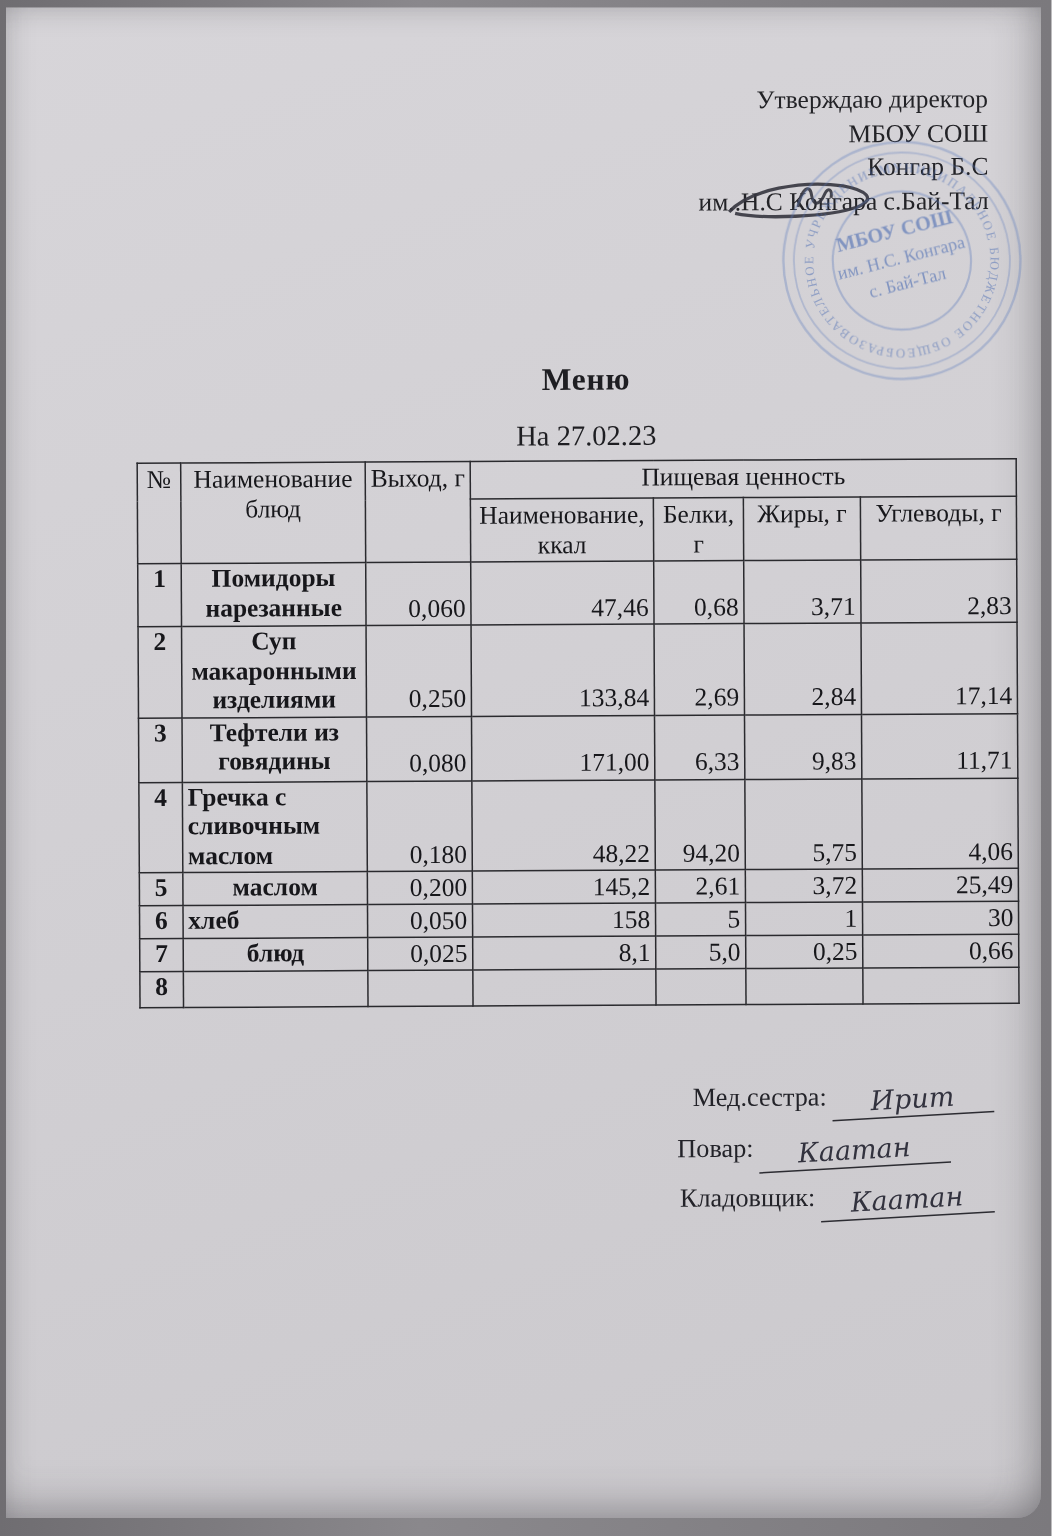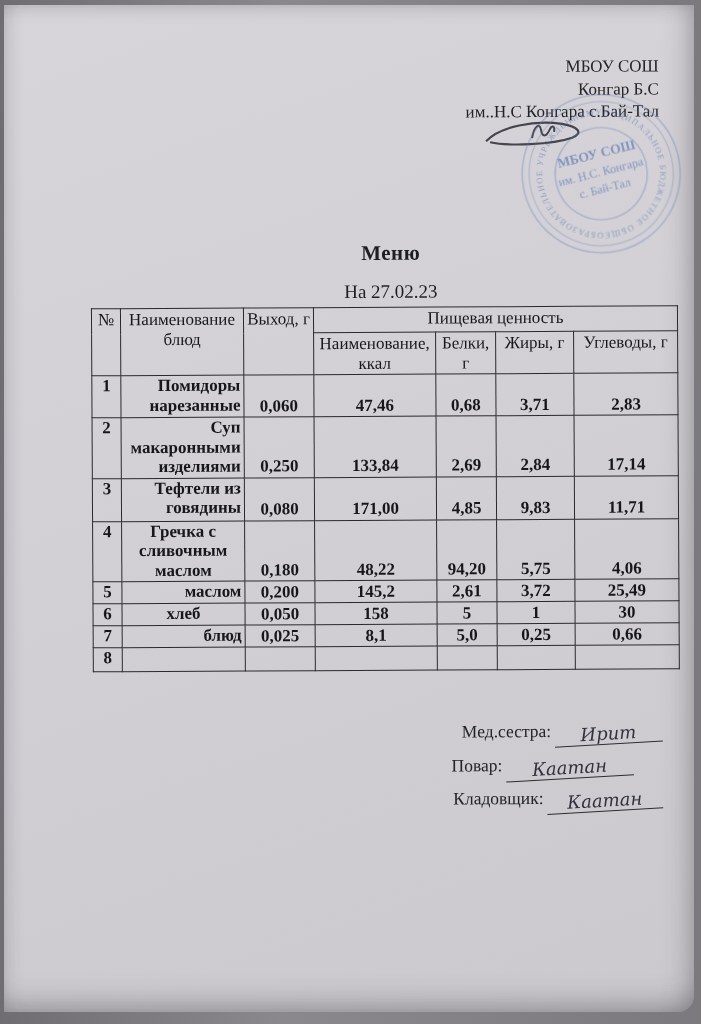--- a/index.html
+++ b/index.html
@@ -49,23 +49,23 @@
     font-size:17px;color:#17171b;
   }
   table.menu th,table.menu td{
     border:1.6px solid #2a2a2e;
     padding:0 3px 1px 3px;line-height:19.5px;
     overflow:hidden;
   }
   table.menu th{font-weight:normal;text-align:center;vertical-align:top;padding-top:1px;}
   td.c-num{text-align:center;vertical-align:top;}
   td.c-dish{vertical-align:top;font-weight:bold;}
-  td.c-dish.center{text-align:right;}
-  td.c-dish.left{text-align:center;}
-  td.c-val{text-align:center;vertical-align:bottom;font-weight:bold;}
+  td.c-dish.center{text-align:center;}
+  td.c-dish.left{text-align:left;}
+  td.c-val{text-align:right;vertical-align:bottom;font-weight:normal;}
   table.menu tbody{font-weight:bold;}
 
   
   .sig-row{position:absolute;display:flex;align-items:flex-end;font-size:17.5px;color:#232329;}
   .sig-row .lbl{white-space:nowrap;padding-right:3px;}
   .sig-row .name{
     display:inline-block;border-bottom:1.6px solid #2c2c32;
     text-align:center;padding:0 8px 0 8px;
     font-style:italic;font-size:18px;color:#32323e;
     transform:rotate(-3deg) translateY(3px);
@@ -78,20 +78,21 @@
   .sig-cook .name{min-width:112px;}
   .sig-store .name{min-width:100px;}
 </style>
 </head>
 <body>
 
 <div class="paper">
   <div class="content">
 
     <div class="approve">
+      <div>Утверждаю директор</div>
       <div>МБОУ СОШ</div>
       <div>Конгар Б.С</div>
       <div>им..Н.С Конгара с.Бай-Тал</div>
     </div>
 
     <svg class="dir-sign" viewBox="0 0 120 40">
       <path d="M6,27 C20,12 55,6 82,10 C98,13 104,19 92,24 C72,31 28,32 10,28" fill="none" stroke="#35353f" stroke-width="2.2" opacity="0.9"></path>
       <path d="M52,24 C54,12 60,8 61,16 C62,23 66,24 70,15 C72,11 75,12 74,18" fill="none" stroke="#35353f" stroke-width="2" opacity="0.9"></path>
     </svg>
 
@@ -156,21 +157,21 @@
             <td class="c-val">133,84</td>
             <td class="c-val">2,69</td>
             <td class="c-val">2,84</td>
             <td class="c-val">17,14</td>
           </tr>
           <tr style="height: 43px;">
             <td class="c-num">3</td>
             <td class="c-dish center">Тефтели из говядины</td>
             <td class="c-val">0,080</td>
             <td class="c-val">171,00</td>
-            <td class="c-val">4,85</td>
+            <td class="c-val">6,33</td>
             <td class="c-val">9,83</td>
             <td class="c-val">11,71</td>
           </tr>
           <tr style="height: 57px;">
             <td class="c-num">4</td>
             <td class="c-dish left">Гречка с сливочным маслом</td>
             <td class="c-val">0,180</td>
             <td class="c-val">48,22</td>
             <td class="c-val">94,20</td>
             <td class="c-val">5,75</td>

